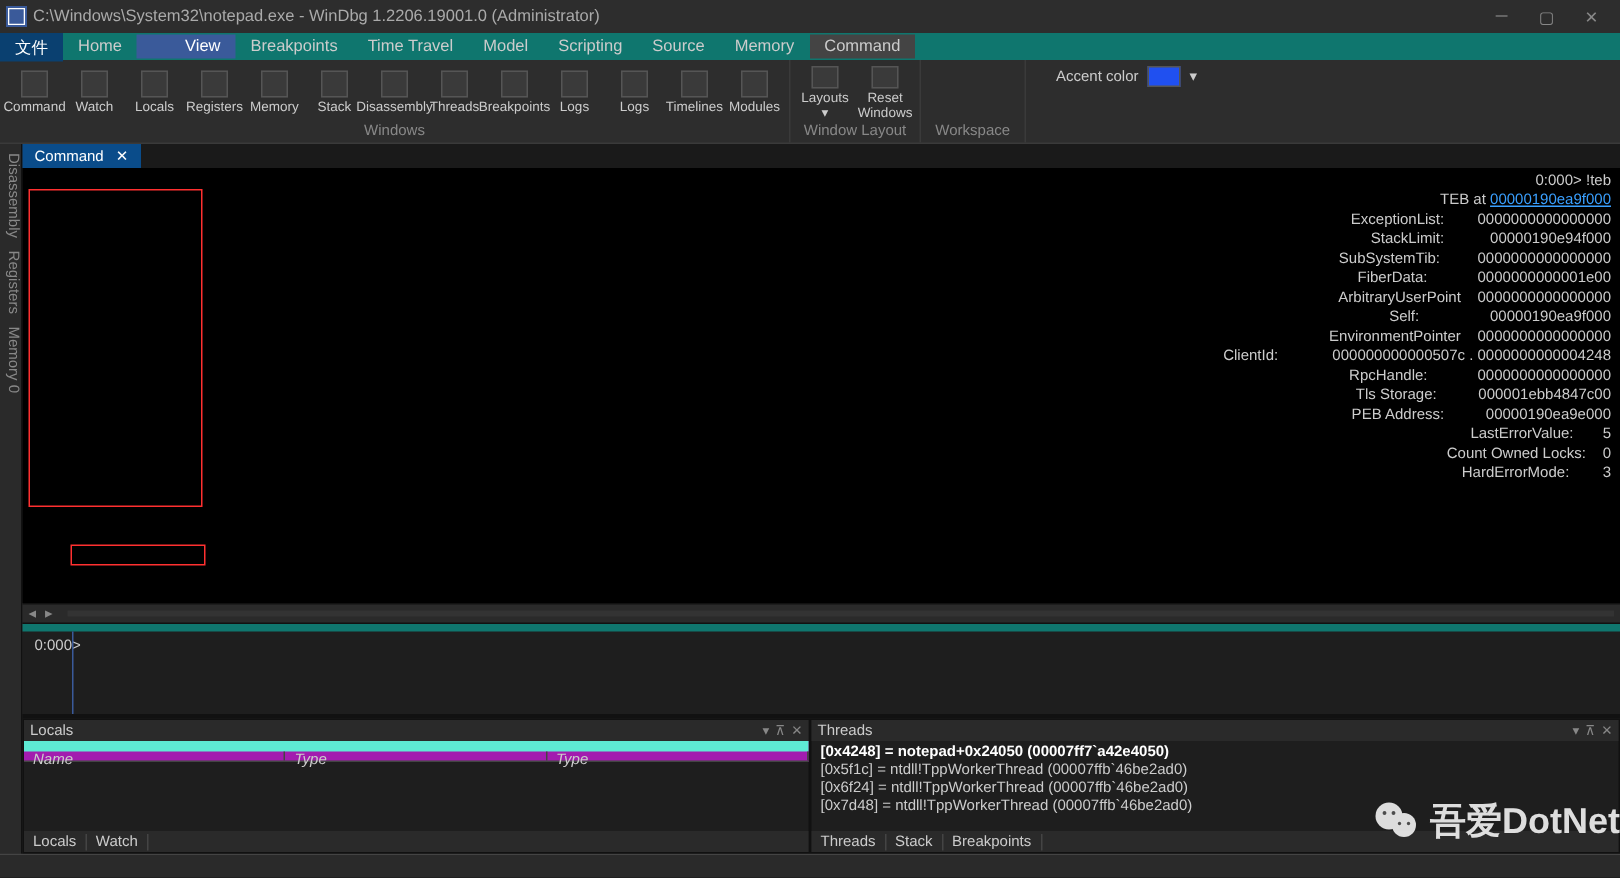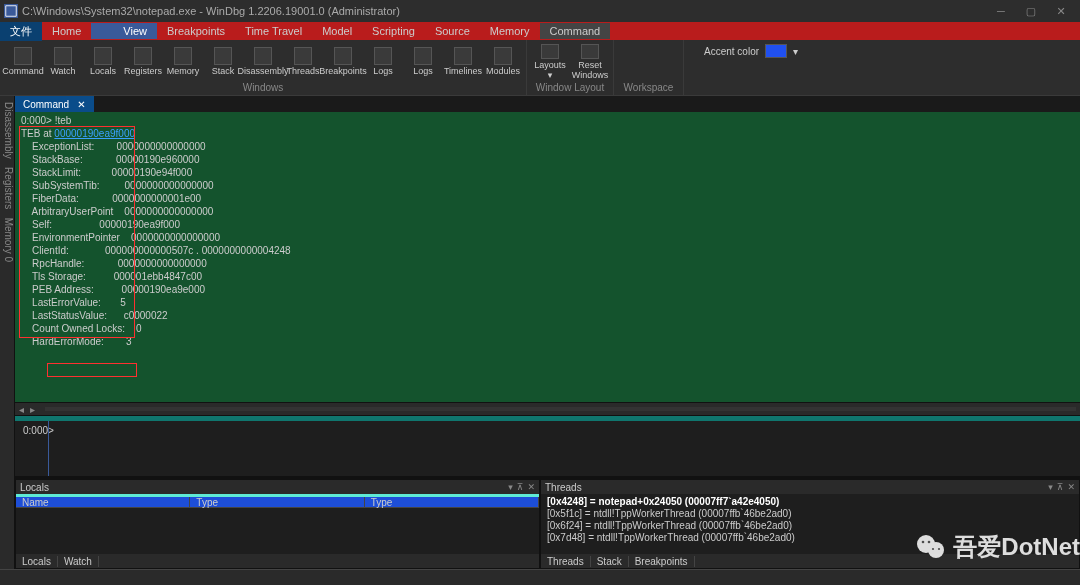--- a/index.html
+++ b/index.html
@@ -2,57 +2,57 @@
 <html><head>
 <meta charset="utf-8">
 <style>
 * { margin:0; padding:0; box-sizing:border-box; font-family:"Segoe UI",Tahoma,sans-serif; }
 body { background:#1e1e1e; color:#ccc; width:1080px; height:585px; overflow:hidden; position:relative; }
 .titlebar { height:22px; background:#2d2d2d; display:flex; align-items:center; padding:0 4px; font-size:11px; color:#aaa; }
 .titlebar .icon-app { width:14px; height:14px; display:inline-block; margin-right:4px; }
 .titlebar .title { flex:1; }
 .winbtns { display:flex; gap:0; }
 .winbtn { width:30px; height:20px; display:flex; align-items:center; justify-content:center; color:#888; font-size:11px; }
-.menubar { height:18px; background:#b91c1c; display:flex; align-items:center; font-size:11px; }
+.menubar { height:18px; background:#0f766e; display:flex; align-items:center; font-size:11px; }
 .menubar .mitem { padding:2px 10px; color:#ccc; }
 .menubar .mitem.blue { background:#3a5a9a; color:#fff;padding-left:32px; }
 .menubar .mitem.file { background:#0a4070; color:#fff; }
 .menubar .mitem.sel { background:#444; }
 .ribbon { height:56px; background:#2d2d2d; display:flex; align-items:flex-start; border-bottom:1px solid #3a3a3a; }
 .rgroup { display:flex; flex-direction:column; height:100%; border-right:1px solid #3a3a3a; padding:0 4px; }
 .rgroup .btns { display:flex; gap:2px; flex:1; align-items:flex-start; padding-top:2px; }
 .rgroup .glabel { font-size:10px; color:#888; text-align:center; padding-bottom:2px; }
 .rbtn { display:flex; flex-direction:column; align-items:center; justify-content:center; width:38px; height:40px; font-size:9px; color:#ccc; gap:2px; padding:2px 1px; text-align:center; line-height:1.05; }
 .rbtn .ri { width:18px; height:18px; background:#3a3a3a; border:1px solid #555; }
 .accent { display:flex; align-items:center; gap:6px; font-size:10px; color:#ccc; margin-left:20px; margin-top:4px; }
 .accent .swatch { width:22px; height:14px; background:#2050f0; border:1px solid #555; }
 .main { display:flex; height:calc(100% - 96px - 16px); }
 .sidetab { width:15px; background:#2a2a2a; writing-mode:vertical-rl; text-orientation:mixed; font-size:10px; color:#888; padding-top:6px; border-right:1px solid #111; text-align:left; }
 .content { flex:1; display:flex; flex-direction:column; }
 .cmdpane { flex:1; display:flex; flex-direction:column; min-height:0; }
 .panehdr { height:16px; background:#1a1a1a; display:flex; align-items:center; font-size:10px; }
 .panehdr .tab { height:16px; display:flex; align-items:center; padding:0 8px; background:#0a4c8a; color:#fff; }
 .panehdr .tab .x { margin-left:8px; color:#fff; font-size:10px; }
-.panebody { flex:1; background:#14532d; overflow:hidden; font-family:Consolas,monospace; font-size:10px; line-height:13px; color:#ccc; padding:2px 6px; position:relative; }
+.panebody { flex:1; background:#000000; overflow:hidden; font-family:Consolas,monospace; font-size:10px; line-height:13px; color:#ccc; padding:2px 6px; position:relative;text-align:right; }
 .kw { color:#3aa0ff; text-decoration:underline; }
 .redbox { position:absolute; border:1.5px solid #ff3030; pointer-events:none; }
 .row { white-space:pre; }
 .navbar { height:14px; background:#2a2a2a; display:flex; align-items:center; padding:0 4px; gap:6px; font-size:10px; color:#888; border-top:1px solid #111; border-bottom:1px solid #111;}
 .prompt { height:60px; background:#1e1e1e; border-top:5px solid #0f766e; padding:4px 6px; font-family:Consolas,monospace; font-size:10px; color:#ccc; position:relative;}
 .prompt .gutter { position:absolute; left:0; top:0; bottom:0; width:34px; border-right:1px solid #3a5a9a; }
 .prompt .ptxt { margin-left:2px; }
 .splitter { height:3px; background:#111; cursor:row-resize; }
 .bottom { display:flex; height:90px; }
 .bpane { display:flex; flex-direction:column; background:#1e1e1e; border:1px solid #111; }
 .bpane.left { flex:1; }
 .bpane.right { width:540px; }
 .bpane .bhdr { height:14px; background:#2a2a2a; font-size:10px; color:#ccc; display:flex; align-items:center; padding:0 4px; }
 .bpane .bhdr .fill { flex:1; }
 .ctrl { font-size:9px; color:#888; margin-left:4px; }
-.thead { height:14px; background:#1d4ed8; display:flex; font-size:10px; color:#ccc; border-top:3px solid #5eead4; border-bottom:1px solid #444;}
+.thead { height:14px; background:#a21caf; display:flex; font-size:10px; color:#ccc; border-top:7px solid #5eead4; border-bottom:1px solid #444;font-style:italic;}
 .thead div { padding:0 6px; border-right:1px solid #444; }
 .tbody { flex:1; font-family:Consolas,monospace; font-size:10px; padding:2px 6px; line-height:12px; color:#ccc; }
 .tbody .bold { font-weight:bold; color:#fff; }
 .bfoot { height:14px; background:#2a2a2a; font-size:10px; color:#ccc; display:flex; align-items:center; }
 .bfoot .ftab { padding:0 6px; border-right:1px solid #444; }
 .statusbar { height:16px; background:#2a2a2a; border-top:1px solid #444; }
 .watermark { position:absolute; right:0; bottom:22px; display:flex; align-items:center; gap:6px; color:#fff; font-size:24px; font-weight:bold; font-family:"Microsoft YaHei",sans-serif; opacity:.85;}
 .watermark .wico { width:32px; height:32px; display:flex; align-items:center; justify-content:center; font-size:24px; }
 </style>
 </head>
@@ -178,33 +178,31 @@
         <div class="tab">
           <span>Command</span>
           <span class="x">✕</span>
         </div>
       </div>
       <div class="panebody">
         <div class="row">0:000&gt; !teb</div>
         <div class="row"><span>TEB at </span><span class="kw">00000190ea9f000</span></div>
         <div id="teb-rows">
             <div class="row">    ExceptionList:        0000000000000000</div>
-            <div class="row">    StackBase:            00000190e960000</div>
             <div class="row">    StackLimit:           00000190e94f000</div>
             <div class="row">    SubSystemTib:         0000000000000000</div>
             <div class="row">    FiberData:            0000000000001e00</div>
             <div class="row">    ArbitraryUserPoint    0000000000000000</div>
             <div class="row">    Self:                 00000190ea9f000</div>
             <div class="row">    EnvironmentPointer    0000000000000000</div>
             <div class="row">    ClientId:             000000000000507c . 0000000000004248</div>
             <div class="row">    RpcHandle:            0000000000000000</div>
             <div class="row">    Tls Storage:          000001ebb4847c00</div>
             <div class="row">    PEB Address:          00000190ea9e000</div>
             <div class="row">    LastErrorValue:       5</div>
-            <div class="row">    LastStatusValue:      c0000022</div>
             <div class="row">    Count Owned Locks:    0</div>
             <div class="row">    HardErrorMode:        3</div>
           </div>
         <div class="redbox" style="left:4px; top:14px; width:116px; height:212px;"></div>
         <div class="redbox" style="left:32px; top:251px; width:90px; height:14px;"></div>
       </div>
       <div class="navbar">
         <span>◂</span>
         <span>▸</span>
         <div style="flex:1;height:4px;background:#333;margin-left:4px"></div>

